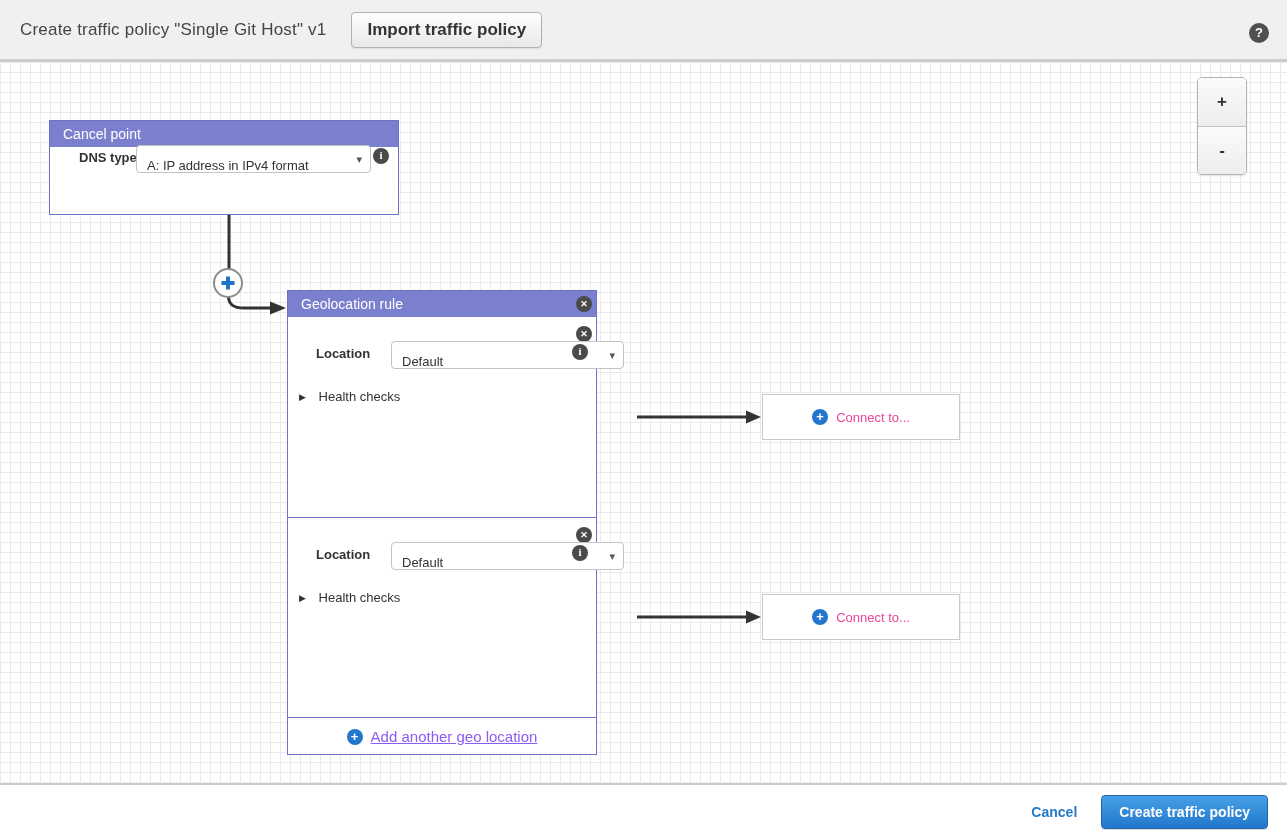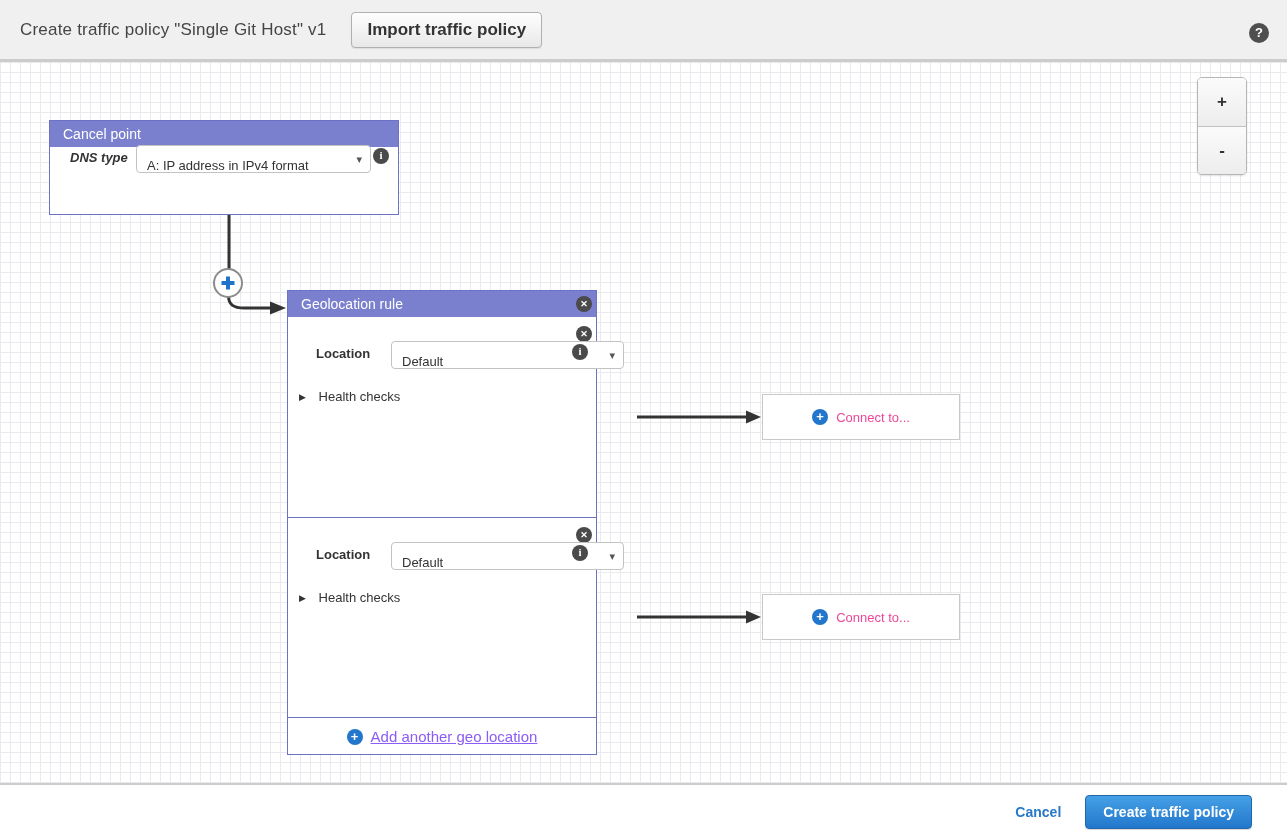--- a/index.html
+++ b/index.html
@@ -47,21 +47,21 @@
     text-align:center; display:inline-block; cursor:pointer; }
   .icon-close { font-size:9px; font-weight:bold; line-height:16px; }
   .icon-info { font-size:11px; font-weight:bold; line-height:15px;
     font-family:"Liberation Serif", serif; }
   .blue-plus { width:16px; height:16px; border-radius:50%; background:#2277cc; color:#fff;
     display:inline-block; text-align:center; font-size:13px; font-weight:bold; line-height:15px; }
 
   
   .start-point { left:49px; top:58px; width:350px; height:95px; border:1px solid #6c72c5; }
   .start-point .select-box { left:86px; top:24px; width:235px; }
-  .start-point .field-label { position:absolute; left:20px; top:29px;font-style:italic; }
+  .start-point .field-label { position:absolute; left:29px; top:29px; }
   .start-point .round-dark { position:absolute; right:9px; top:27px; }
 
   
   .insert-plus { position:absolute; left:213px; top:206px; width:30px; height:30px; z-index:2;
     background:#fff; border:2px solid #8b8b8b; border-radius:50%; cursor:pointer;
     display:flex; align-items:center; justify-content:center; }
 
   
   .geo-rule { left:287px; top:228px; width:310px; height:465px; border:1px solid #6c72c5; }
   .geo-rule .card-header .round-dark { position:absolute; right:4px; top:5px; }
@@ -79,21 +79,21 @@
 
   
   .connect-box { position:absolute; left:762px; width:198px; height:46px; background:#fff;
     border:1px solid #c9c9c9; z-index:2; display:flex; align-items:center; justify-content:center;
     gap:8px; cursor:pointer; }
   .connect-box .link-text { font-size:13px; color:#ec4899; }
   .connect-1 { top:332px; } .connect-2 { top:532px; }
 
   
   .footer-bar { height:53px; display:flex; align-items:center; justify-content:flex-end;
-    padding-right:35px; background:#fff; }
+    padding-right:19px; background:#fff; }
   .cancel-link { font-size:14px; font-weight:bold; color:#2679c9; margin-right:24px;
     cursor:pointer; text-decoration:none; }
   .btn-blue { padding:8px 17px; font-size:14px; font-weight:bold; color:#fff;
     background:linear-gradient(180deg,#46a0e6,#2277cc); border:1px solid #1f67a8;
     border-radius:4px; cursor:pointer; box-shadow:0 1px 1px rgba(0,0,0,.15); }
 </style>
 </head>
 <body>
 
 <div class="app-header">

